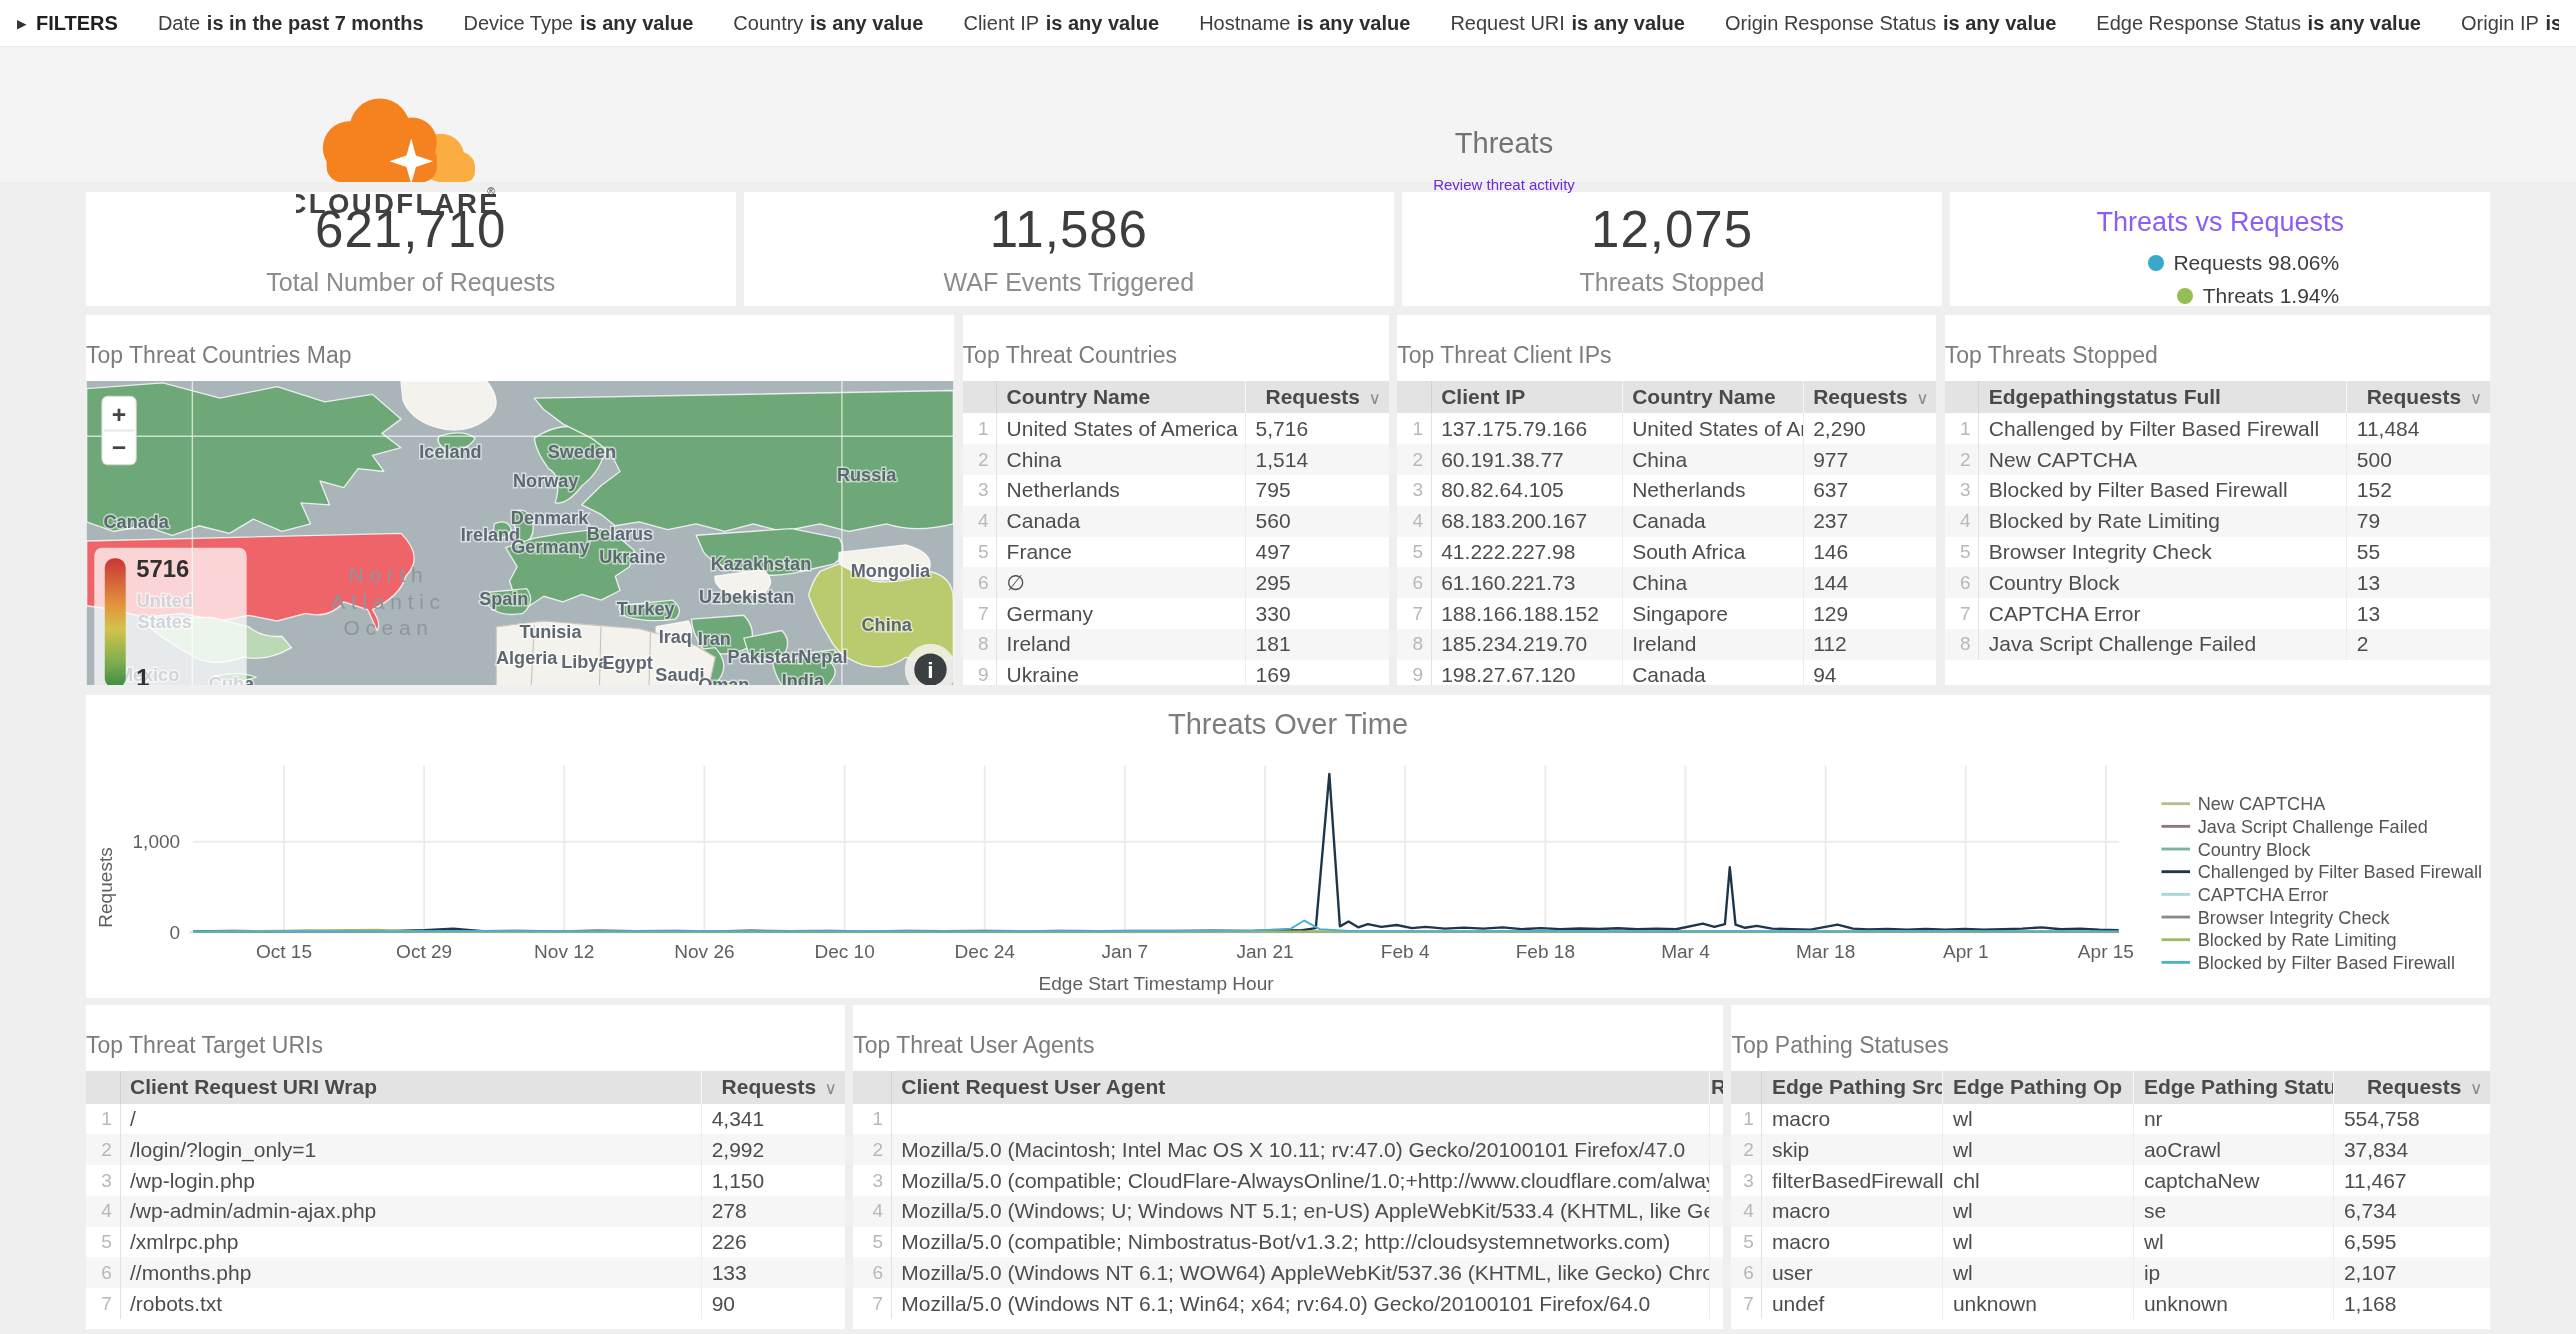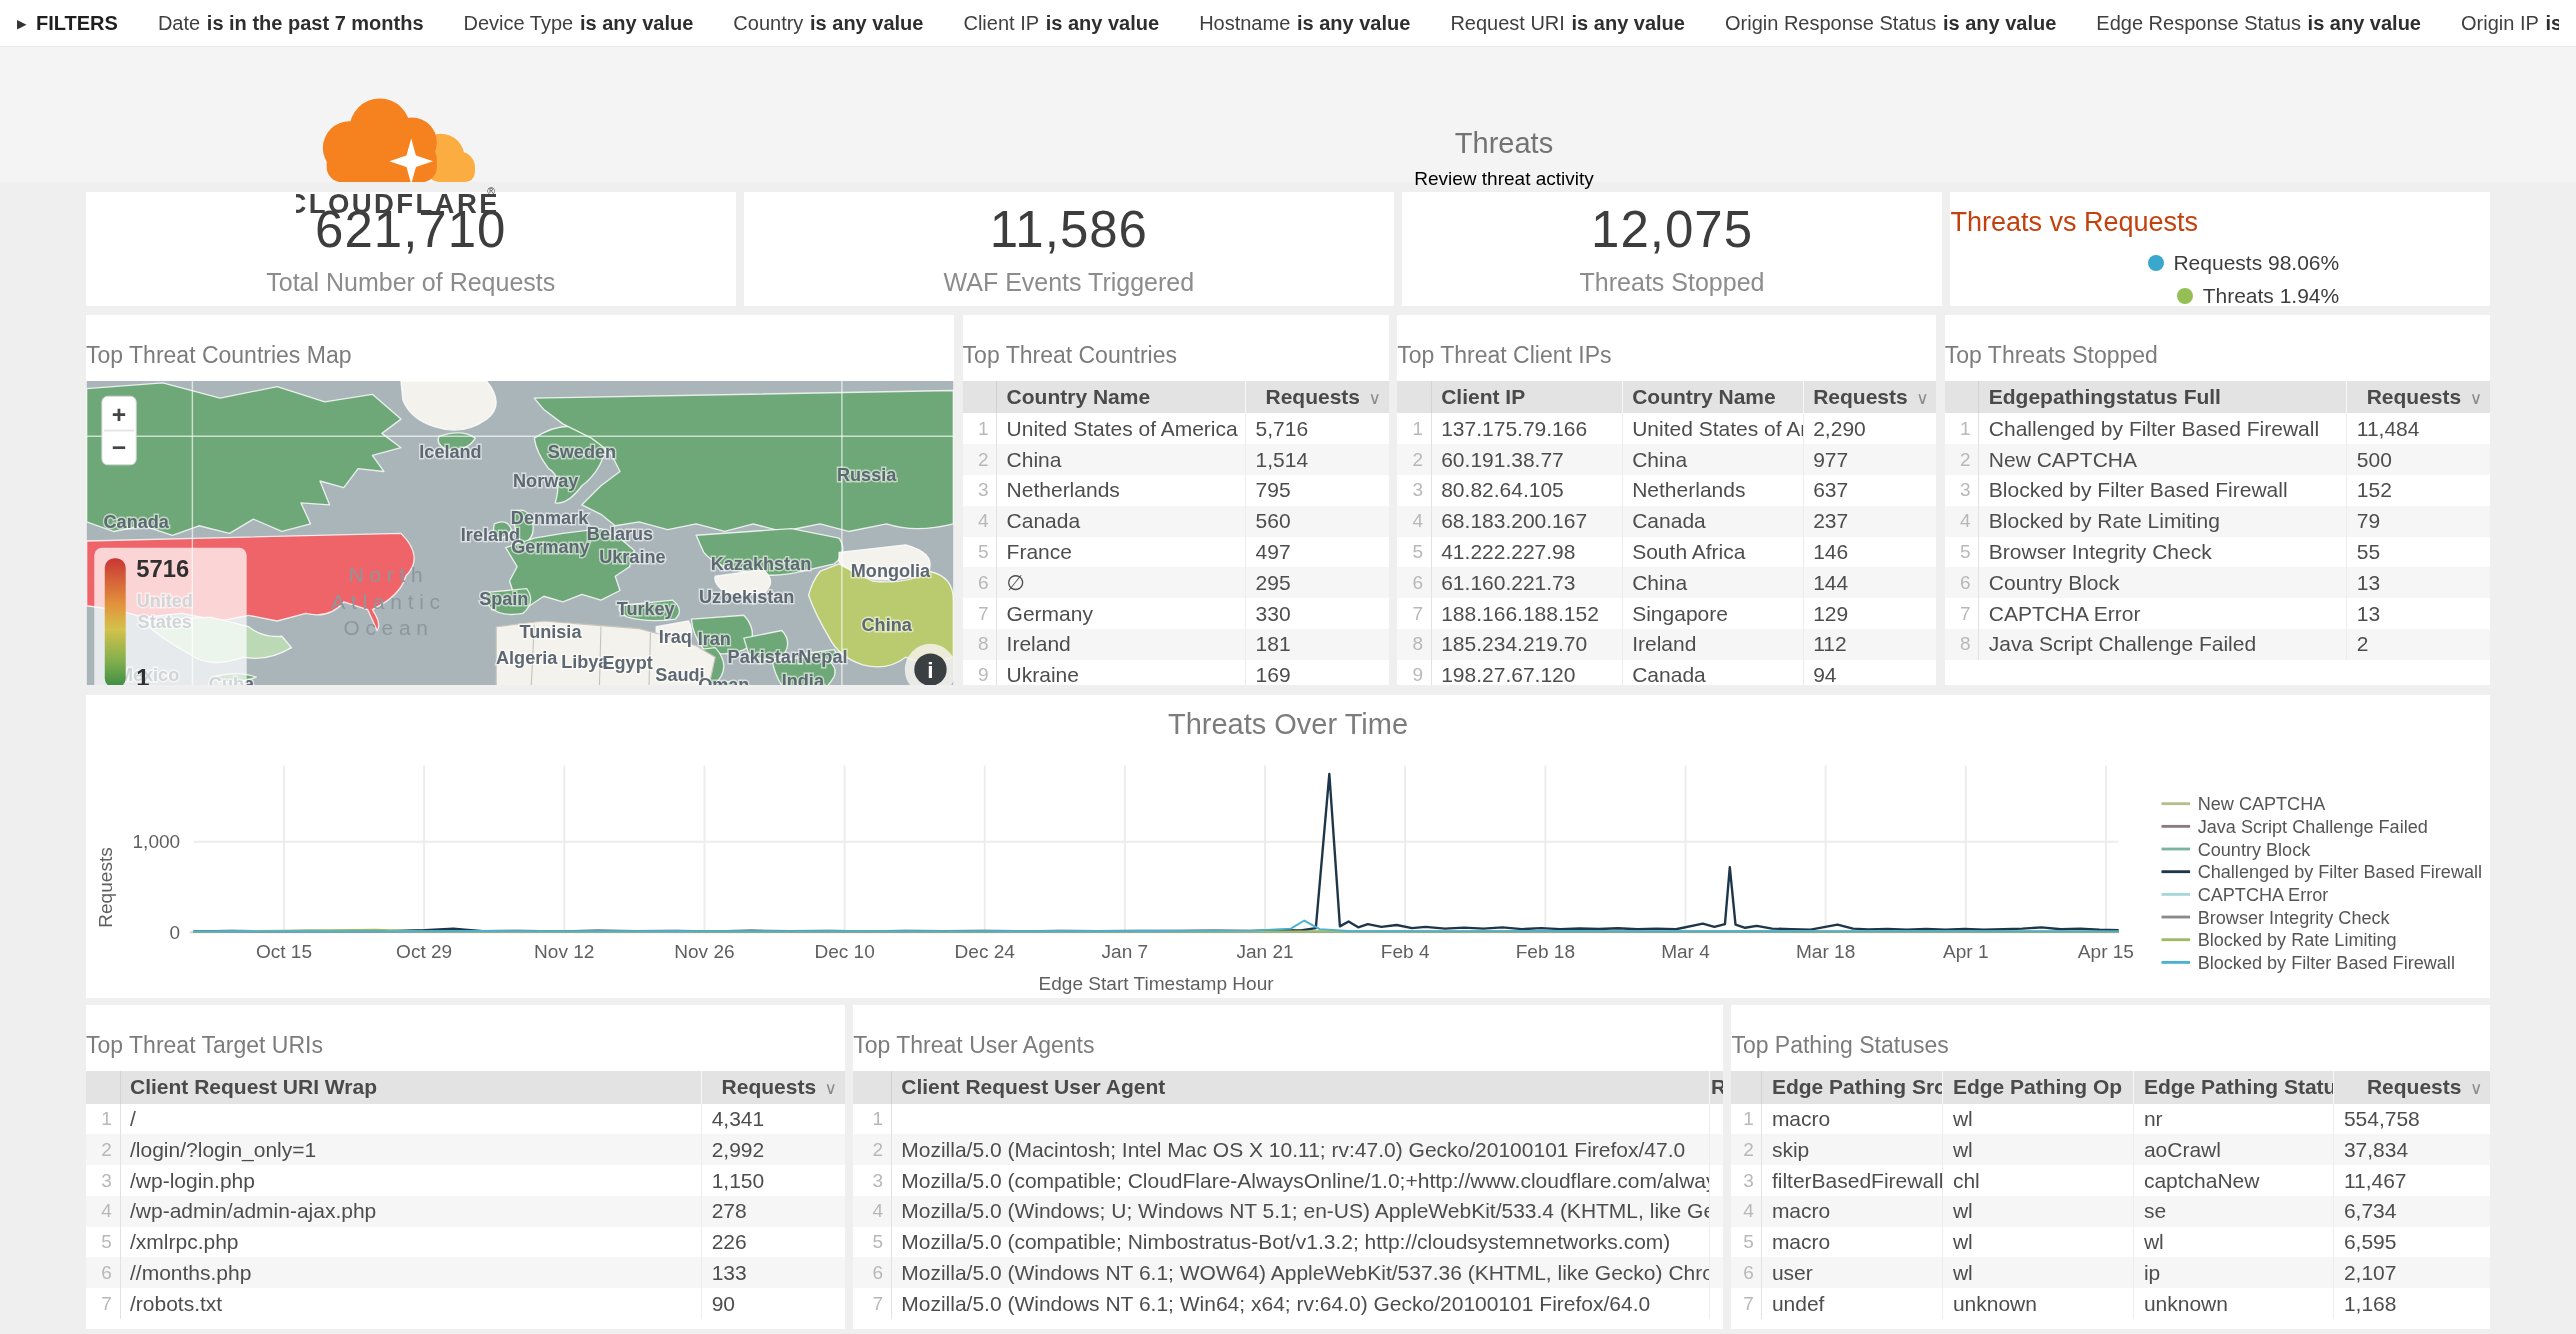--- a/index.html
+++ b/index.html
@@ -11,30 +11,30 @@
   .tri{font-size:12.4px;color:#333;}
   .filter-items{display:flex;gap:40px;flex:1;min-width:0;overflow:hidden;white-space:nowrap;}
   .filter-item{white-space:nowrap;}
   .f-field{margin-right:6.7px;color:#3f3f3f;}
   .f-cond{font-weight:bold;color:#2e2e2e;}
   
   .page-header{height:135px;background:#f4f4f4;position:relative;}
   .logo{position:absolute;left:296px;top:42px;}
   .title-block{position:absolute;left:1504px;top:80px;transform:translate(-50%,0);text-align:center;}
   .page-title{font-size:29px;color:#737373;}
-  .page-subtitle{font-size:19px;color:#000000;margin-top:8px;}
+  .page-subtitle{font-size:15px;color:#6d28d9;margin-top:16px;}
   
   .stats-row{display:flex;gap:8.6px;margin:9.5px 86px 0;height:114px;}
   .panel{background:#fff;overflow:hidden;}
   .stat-panel{background:#fff;display:flex;flex-direction:column;align-items:center;justify-content:center;}
   .stat-panel.w1{width:650px}.stat-panel.w2{width:650px}.stat-panel.w3{width:540px}
   .stat-value{font-size:51px;color:#3d3d3d;letter-spacing:1px;}
   .stat-label{font-size:25px;color:#8c8c8c;margin-top:9.5px;}
   .tvr-panel{width:540px;background:#fff;}
-  .tvr-title{font-size:27px;color:#c2410c;margin-top:15.3px;}
+  .tvr-title{font-size:27px;color:#8b5cf6;text-align:center;margin-top:15.3px;}
   .tvr-legend{margin-top:13.3px;display:flex;flex-direction:column;align-items:center;gap:8.6px;}
   .tvr-item{display:flex;align-items:center;gap:9.5px;font-size:21px;color:#3d3d3d;width:238px;justify-content:flex-end;}
   .dot{width:16px;height:16px;border-radius:50%;flex:0 0 auto;}
   .row2{display:flex;gap:8.6px;margin:9.5px 86px 0;height:370px;}
   .map-panel{width:868px;position:relative;}
   .countries-panel{width:426px;}
   .ips-panel{width:539px;}
   .stopped-panel{width:545px;}
   .panel-title{text-align:left;font-size:23px;color:#7c7c7c;padding:11.4px 0 9.5px;height:29px;margin-top:16px;}
   .map-area{position:relative;height:320px;}

